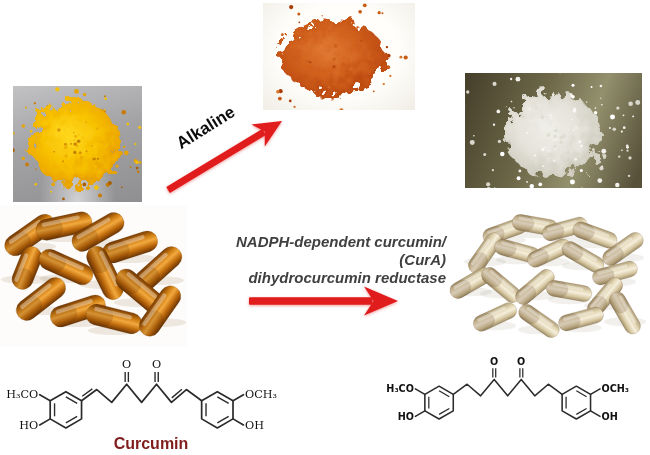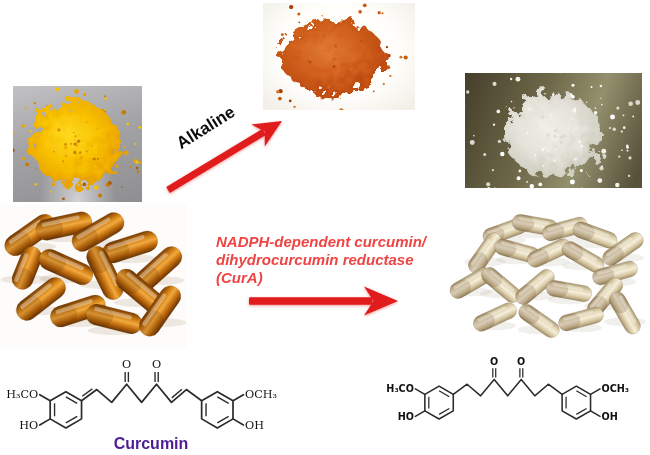--- a/index.html
+++ b/index.html
@@ -26,25 +26,25 @@
   #photo-thc-capsules{left:443px;top:205px;width:207px;height:145px;background:#ffffff;}
   .arrow-svg{position:absolute;filter:drop-shadow(0 1px 1.5px rgba(225,70,70,0.55));}
   #alkaline-arrow{left:160px;top:112px;width:135px;height:90px;}
   #reaction-arrow{left:245px;top:283px;width:160px;height:36px;}
   #alkaline-label{
     position:absolute;left:158px;top:118px;width:96px;text-align:center;
     font-weight:bold;font-size:17px;color:#0d0d0d;
     transform:rotate(-32deg);transform-origin:50% 50%;
   }
   #enzyme-label{
-    position:absolute;left:216px;top:233px;width:230px;text-align:left;
-    font-weight:bold;font-style:italic;font-size:15px;line-height:1.2;color:#ef4444;
+    position:absolute;left:216px;top:233px;width:230px;text-align:right;
+    font-weight:bold;font-style:italic;font-size:15px;line-height:1.2;color:#404040;
   }
   .compound-label{
-    position:absolute;font-weight:bold;font-size:16px;color:#4c1d95;text-align:center;
+    position:absolute;font-weight:bold;font-size:16px;color:#7f1d1d;text-align:center;
   }
   #curcumin-label{left:61px;top:435px;width:180px;}
   #thc-label{left:411px;top:434px;width:200px;}
   .structure{position:absolute;}
   .structure path,.structure line,.structure polyline{stroke:#2b2b2b;fill:none;}
   .atom-serif{font-family:"DejaVu Serif",serif;font-size:10.5px;fill:#111;}
   .atom-sans{font-family:"DejaVu Sans",sans-serif;font-size:10px;fill:#111;font-weight:bold;}
 </style>
 </head>
 <body>
@@ -586,22 +586,22 @@
   <svg class="arrow-svg" id="reaction-arrow">
       <g transform="translate(4 18) rotate(0)" fill="#e01c1c">
         <rect x="0" y="-3.75" width="123.5" height="7.5" rx="1"></rect>
         <polygon points="149,0 115,-14.5 124.52,0 115,14.5"></polygon>
       </g>
     </svg>
 
   <div id="alkaline-label">Alkaline</div>
   <div id="enzyme-label">
     <span style="display:block">NADPH-dependent curcumin/</span>
+    <span style="display:block">(CurA)</span>
     <span style="display:block">dihydrocurcumin reductase</span>
-    <span style="display:block">(CurA)</span>
   </div>
 
   <svg class="structure" id="curcumin-structure" style="left:4px;top:354px;width:320px;height:86px" viewBox="0 0 300 80">
     <g stroke-width="1.6" stroke-linejoin="round" stroke-linecap="round">
       <path d="M58,35 L72.7,43.5 L72.7,60.5 L58,69 L43.3,60.5 L43.3,43.5 Z"></path>
       <path d="M200,35 L214.7,43.5 L214.7,60.5 L200,69 L185.3,60.5 L185.3,43.5 Z"></path>
       <polyline points="72.7,43.5 87,33 101,45 115,28 129,45 143,28 157,45 171,33 185.3,43.5"></polyline>
       <line x1="43.3" y1="43.5" x2="33.5" y2="37.8"></line>
       <line x1="43.3" y1="60.5" x2="33.5" y2="66.2"></line>
       <line x1="214.7" y1="43.5" x2="224.5" y2="37.8"></line>

